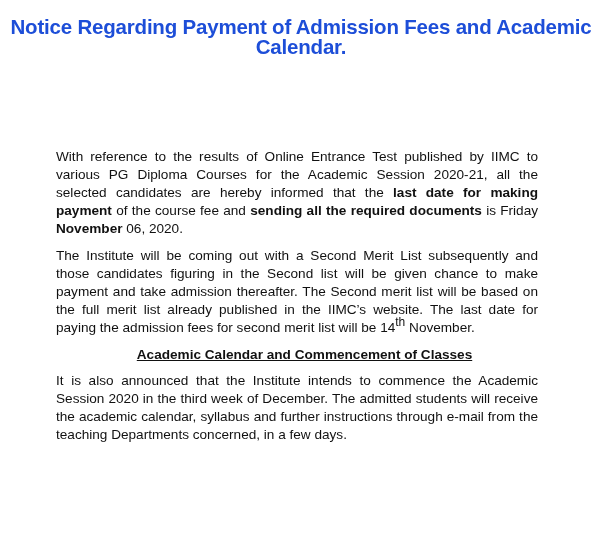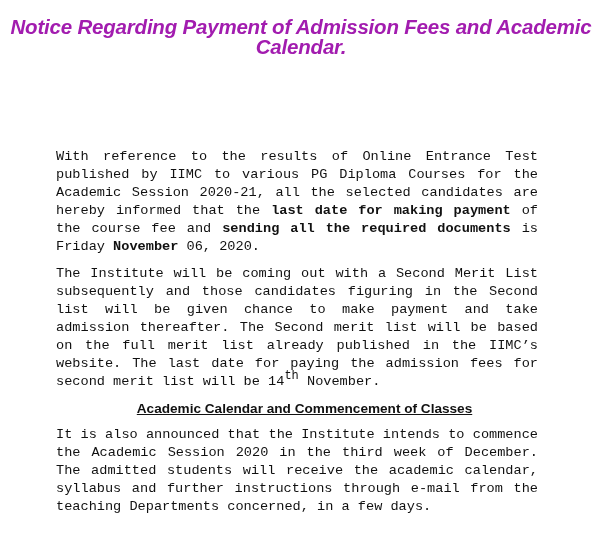--- a/index.html
+++ b/index.html
@@ -2,33 +2,33 @@
 <html><head>
   <meta charset="utf-8">
   <style>
     html, body { margin: 0; padding: 0; background: #ffffff; }
     body {
       width: 602px; height: 545px; position: relative; overflow: hidden;
       font-family: "Liberation Sans", "DejaVu Sans", sans-serif; color: #111;
     }
     .page-title {
       position: absolute; left: 0; top: 3px; width: 602px;
-      text-align: center; font-style: italic; font-weight: bold;
-      font-size: 20.5px; line-height: 20px; color: #a21caf;
+      text-align: center; font-weight: bold;
+      font-size: 20.5px; line-height: 20px; color: #1d4ed8;
       letter-spacing: -0.2px;
     }
     .doc {
       position: absolute; left: 56px; top: 148px; width: 497px;
       font-size: 13.6px; line-height: 18px; color: #111;
     }
     .doc-heading {
       text-align: center; font-weight: bold; text-decoration: underline;
       font-size: 13.6px; margin: 0 0 32px 0;
     }
-    .para { margin: 0 15px 9px 0; text-align: justify; font-family: Liberation Mono, monospace; }
+    .para { margin: 0 15px 9px 0; text-align: justify; }
     .para b { font-weight: bold; }
     .section-heading {
       font-weight: bold; text-decoration: underline; margin: 0 0 8px 0; text-align: center;
     }
     sup { font-size: 12px; line-height: 0; vertical-align: 6px; }
   </style>
 </head>
 <body>
 
 <h1 class="page-title">Notice Regarding Payment of Admission Fees and Academic Calendar.</h1>

